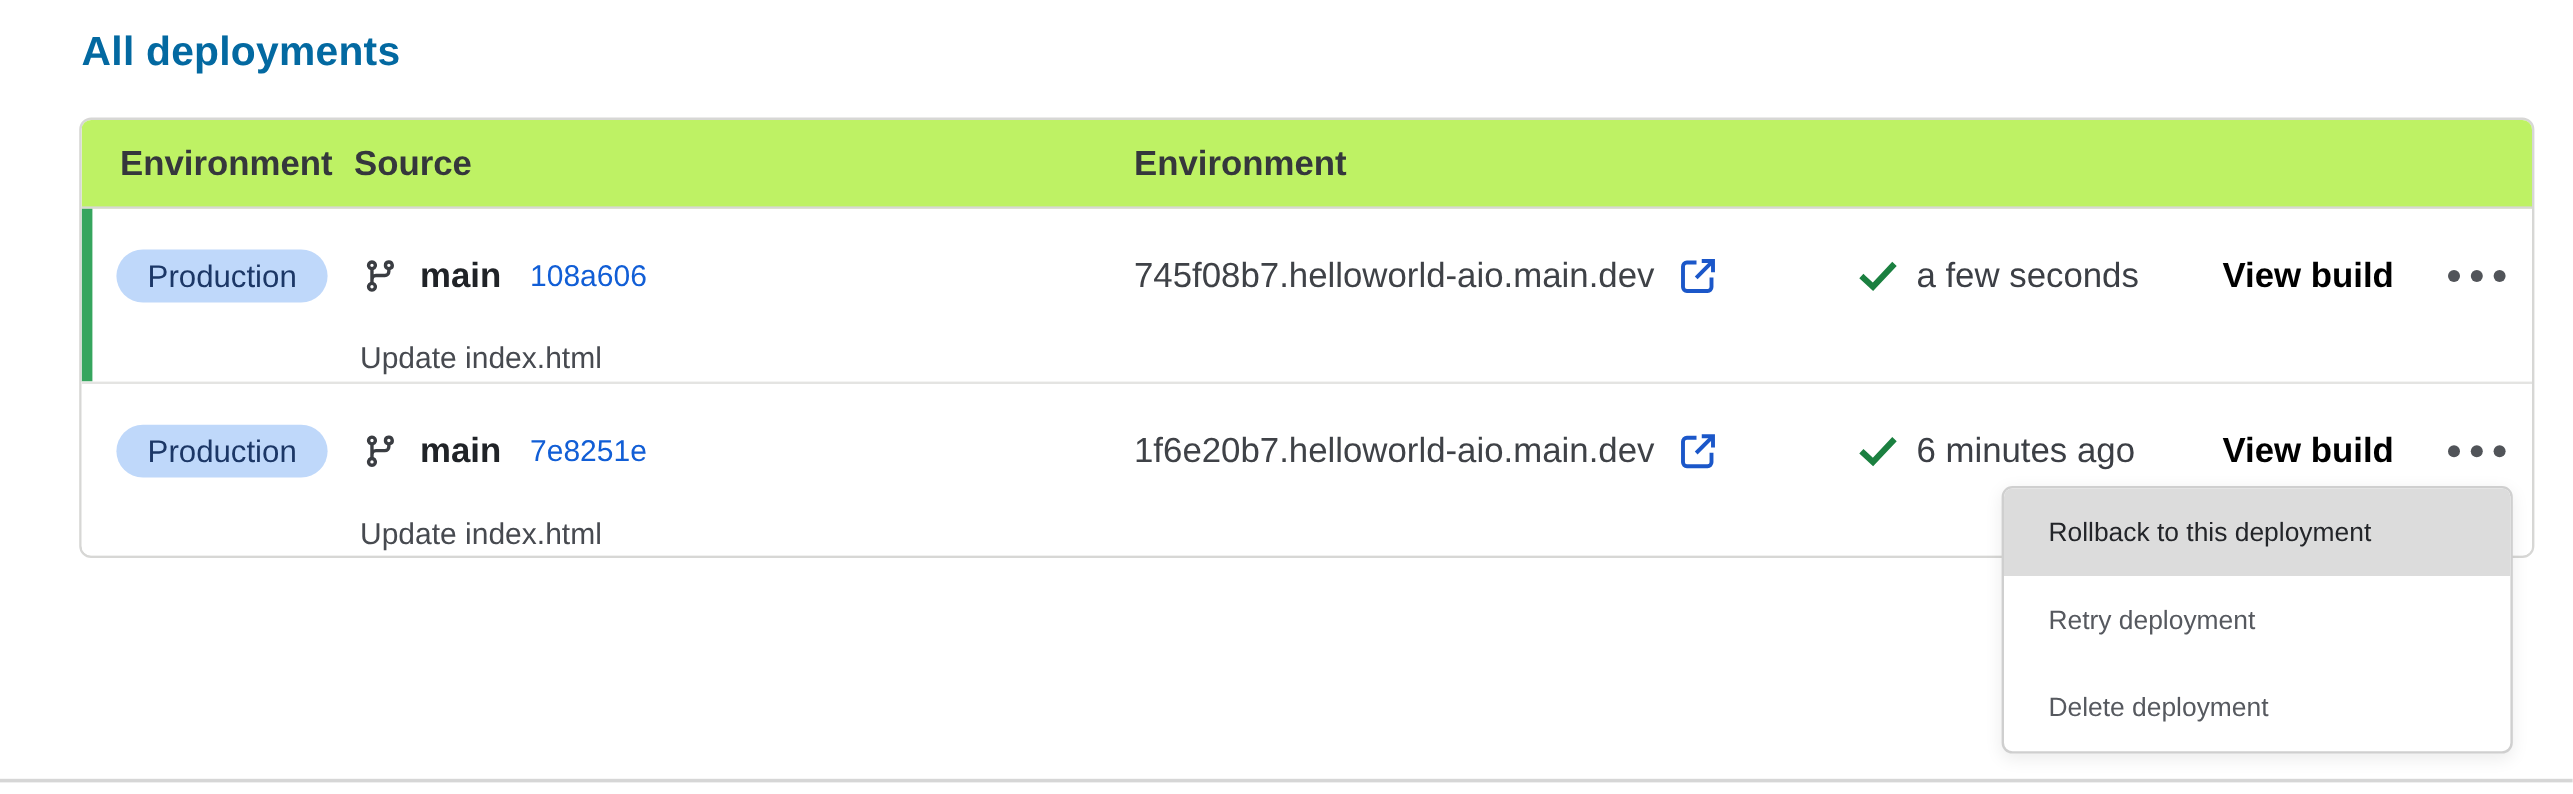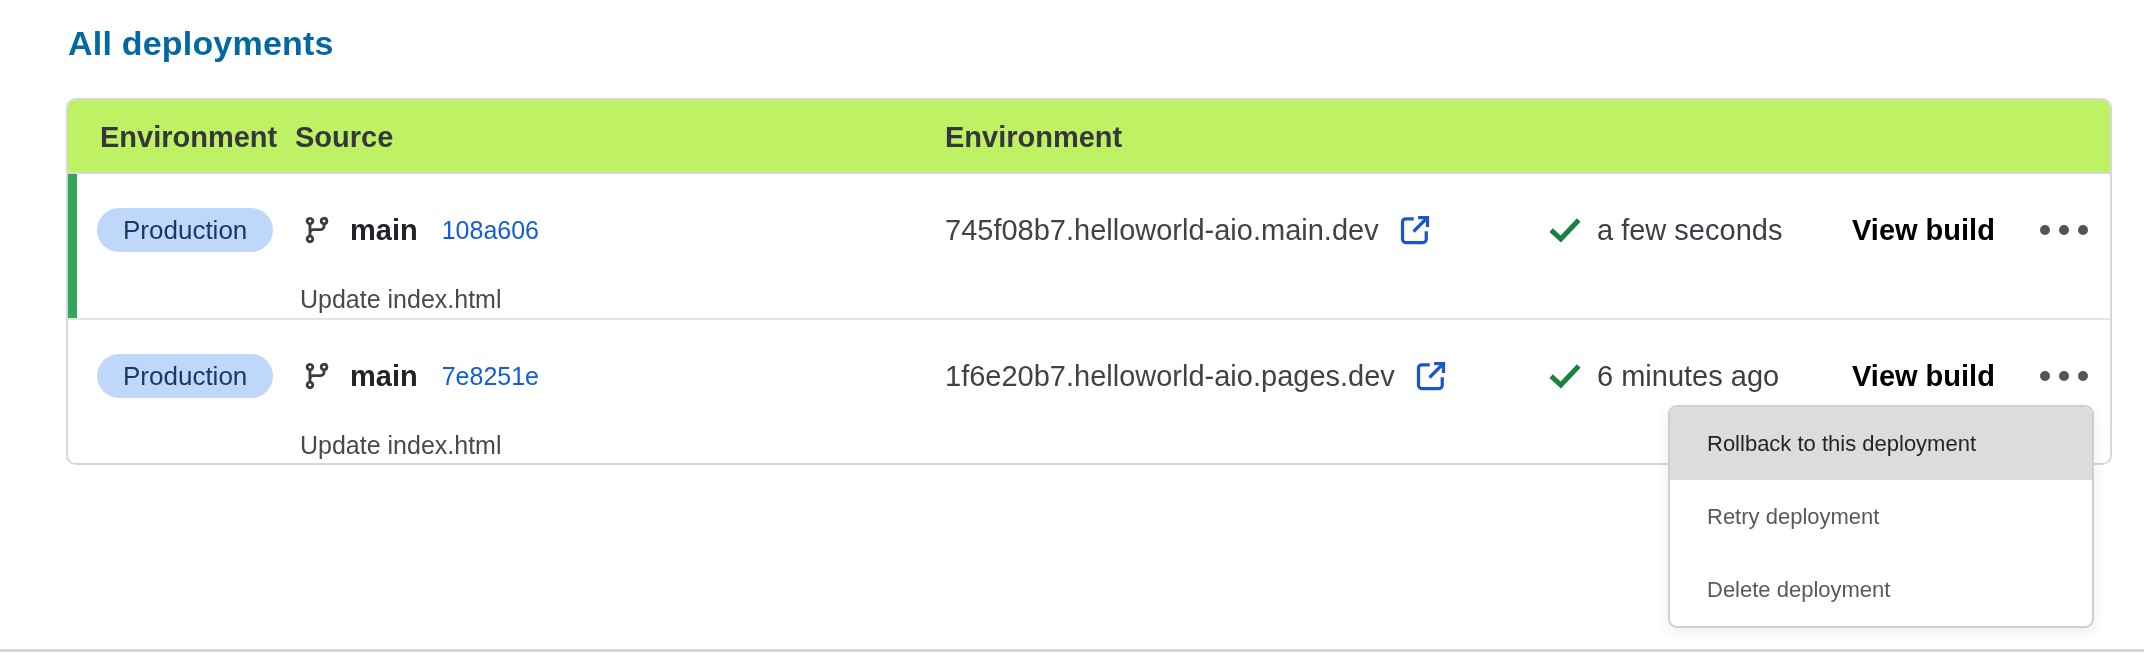--- a/index.html
+++ b/index.html
@@ -136,21 +136,21 @@
     <div class="cell-line1 source-line">
       <svg class="branch-icon" viewBox="0 0 16 16" fill="#3a3d42">
         <path d="M9.5 3.25a2.25 2.25 0 1 1 3 2.122V6A2.5 2.5 0 0 1 10 8.5H6a1 1 0 0 0-1 1v1.128a2.251 2.251 0 1 1-1.5 0V5.372a2.25 2.25 0 1 1 1.5 0v1.836A2.493 2.493 0 0 1 6 7h4a1 1 0 0 0 1-1v-.628A2.25 2.25 0 0 1 9.5 3.25Zm-6 0a.75.75 0 1 0 1.5 0 .75.75 0 0 0-1.5 0Zm8.25-.75a.75.75 0 1 0 0 1.5.75.75 0 0 0 0-1.5ZM4.25 12a.75.75 0 1 0 0 1.5.75.75 0 0 0 0-1.5Z"></path>
       </svg>
       <span class="branch-name">main</span>
       <a class="commit-link">7e8251e</a>
     </div>
     <div class="commit-msg">Update index.html</div>
 
     <div class="cell-line1 deploy-line">
-      <span class="deploy-url">1f6e20b7.helloworld-aio.pages.dev</span>
+      <span class="deploy-url">1f6e20b7.helloworld-aio.main.dev</span>
       <svg class="external-icon" viewBox="0 0 32 32" fill="none" stroke="#1b57c9" stroke-width="2.6">
         <path d="M15 7H8.6A2.6 2.6 0 0 0 6 9.6v13.8A2.6 2.6 0 0 0 8.6 26h13.8a2.6 2.6 0 0 0 2.6-2.6V17"></path>
         <path d="M18.5 6H26v7.5"></path>
         <path d="M25.4 6.6 14.8 17.2"></path>
       </svg>
     </div>
 
     <div class="cell-line1 status-line">
       <svg class="check-icon" viewBox="0 0 24 24" fill="none" stroke="#1b8040" stroke-width="3.4" stroke-linecap="square">
         <path d="M4 13.2 9.2 18 20 6.5"></path>

